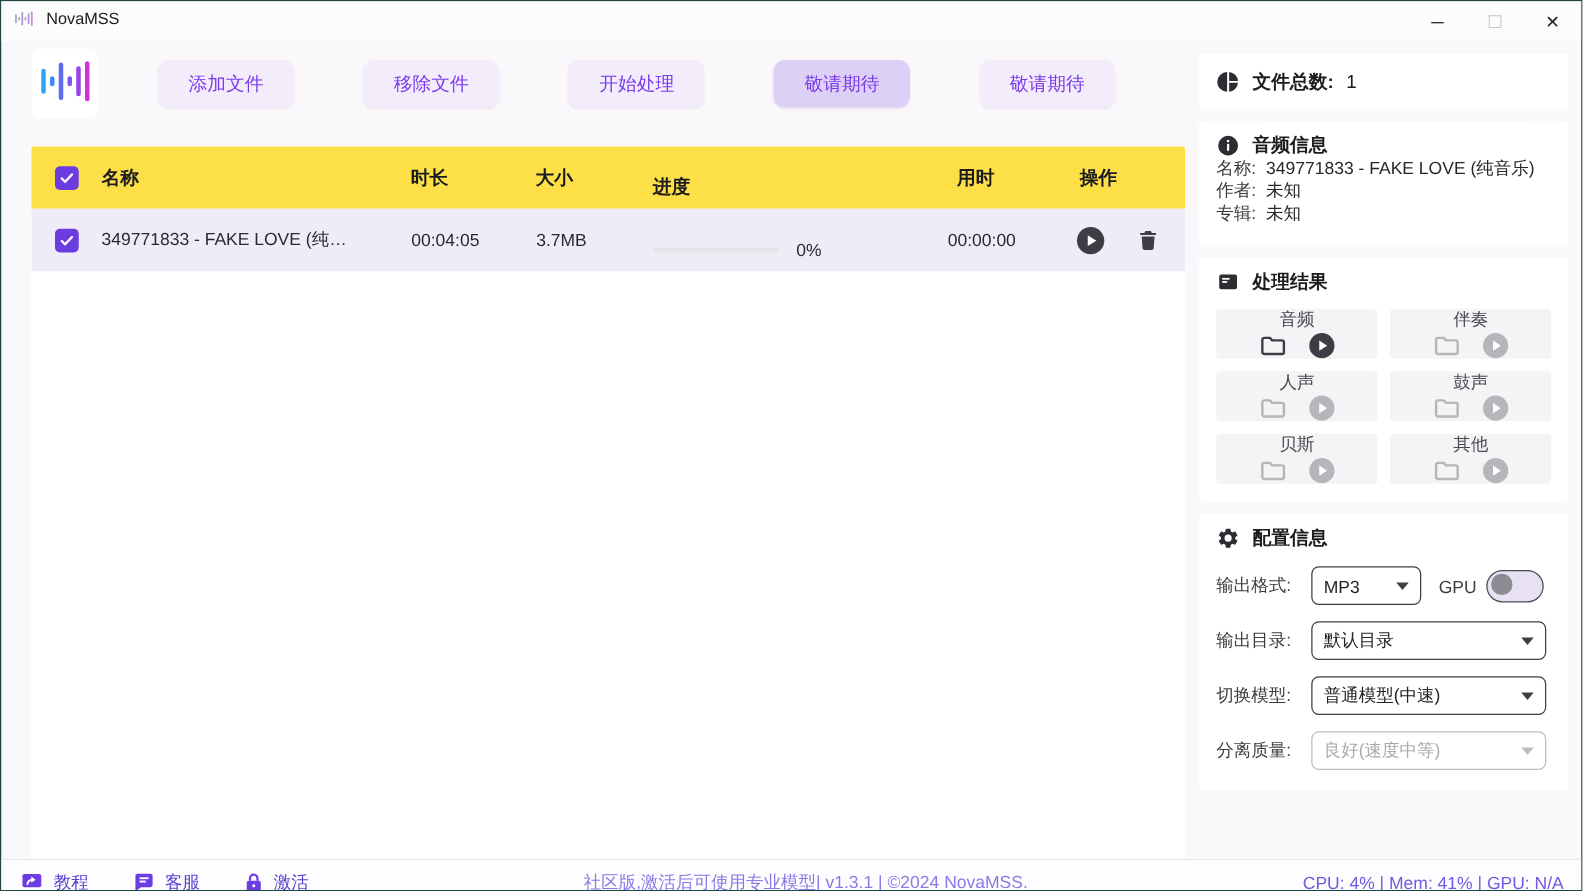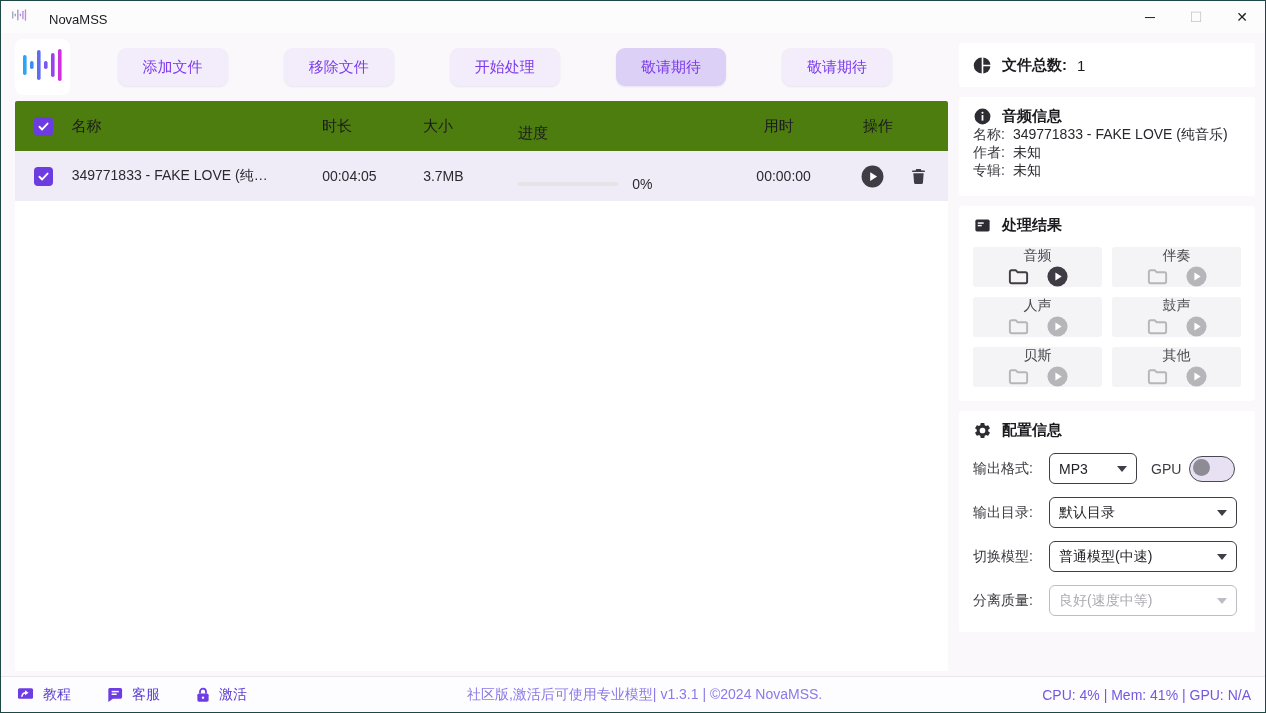--- a/index.html
+++ b/index.html
@@ -5,40 +5,40 @@
   * { margin:0; padding:0; box-sizing:border-box; }
   html,body { background:#d8d8d8; }
   body { font-family:"Liberation Sans", sans-serif; }
   .window{
     position:relative; width:1266px; height:713px; margin:0 auto;
     background:#faf8fb; border:1px solid #1d4846; overflow:hidden;
     display:flex; flex-direction:column;
   }
   
   .titlebar{ height:32px; background:#fdfcfd; display:flex; align-items:center; justify-content:space-between; padding:0 0 0 10px; flex:0 0 auto; }
-  .titlebar-left{ display:flex; align-items:flex-end; gap:22px; }
+  .titlebar-left{ display:flex; align-items:flex-start; gap:10px; }
   .titlebar-title{ font-size:13px; color:#1a1a1e; }
   .win-controls{ display:flex; height:32px; }
   .win-btn{ width:46px; height:32px; display:flex; align-items:center; justify-content:center; font-size:14px; color:#222; cursor:pointer; background:transparent; border:none; }
   .win-btn.max{ color:#c6c6c6; }
   
   .content{ flex:1 1 auto; display:flex; align-items:flex-start; }
-  .left-col{ width:947px; display:flex; flex-direction:column; padding-left:14px; }
+  .left-col{ width:947px; display:flex; flex-direction:column; padding-left:24px;gap:16px; }
   
   .toolbar{ height:68px; display:flex; align-items:center; }
   .logo-card{ width:56px; height:56px; background:#ffffff; border-radius:8px; display:flex; align-items:center; justify-content:center; margin-right:48px; }
   .tb-btn{
     width:113px; height:38px; margin-right:56px; border:none; border-radius:9px;
     background:#f2ecfb; color:#7c3aed; font-size:15px; font-family:"Liberation Sans",sans-serif;
     box-shadow:0 1px 2px rgba(80,60,140,.10); cursor:pointer;
   }
   .tb-btn.active{ background:#ddd0f6; }
   
   .table-panel{ background:#ffffff; height:570px; border-radius:2px; overflow:hidden; }
-  .thead{ height:50px; background:#4d7c0f; display:flex; align-items:center; font-size:15px; font-weight:400; color:#1b1b1f; }
+  .thead{ height:50px; background:#fde047; display:flex; align-items:center; font-size:15px; font-weight:700; color:#1b1b1f; }
   .trow{ height:50px; background:#efecf8; display:flex; align-items:center; font-size:14px; color:#2a2a2e; }
   .col-check{ width:57px; padding-left:19px; display:flex; align-items:center; }
   .col-name{ width:253px; white-space:nowrap; overflow:hidden; }
   .col-duration{ width:102px; }
   .col-size{ width:96px; }
   .col-progress{ width:212px; display:flex; align-items:center;margin-top:15px; }
   .col-elapsed{ width:112px; text-align:center; }
   .col-actions{ width:110px; display:flex; align-items:center; justify-content:center; gap:24px; }
   .thead .col-elapsed{ text-align:left; padding-left:36px; }
   .thead .col-actions{ justify-content:flex-start; padding-left:24px; }

